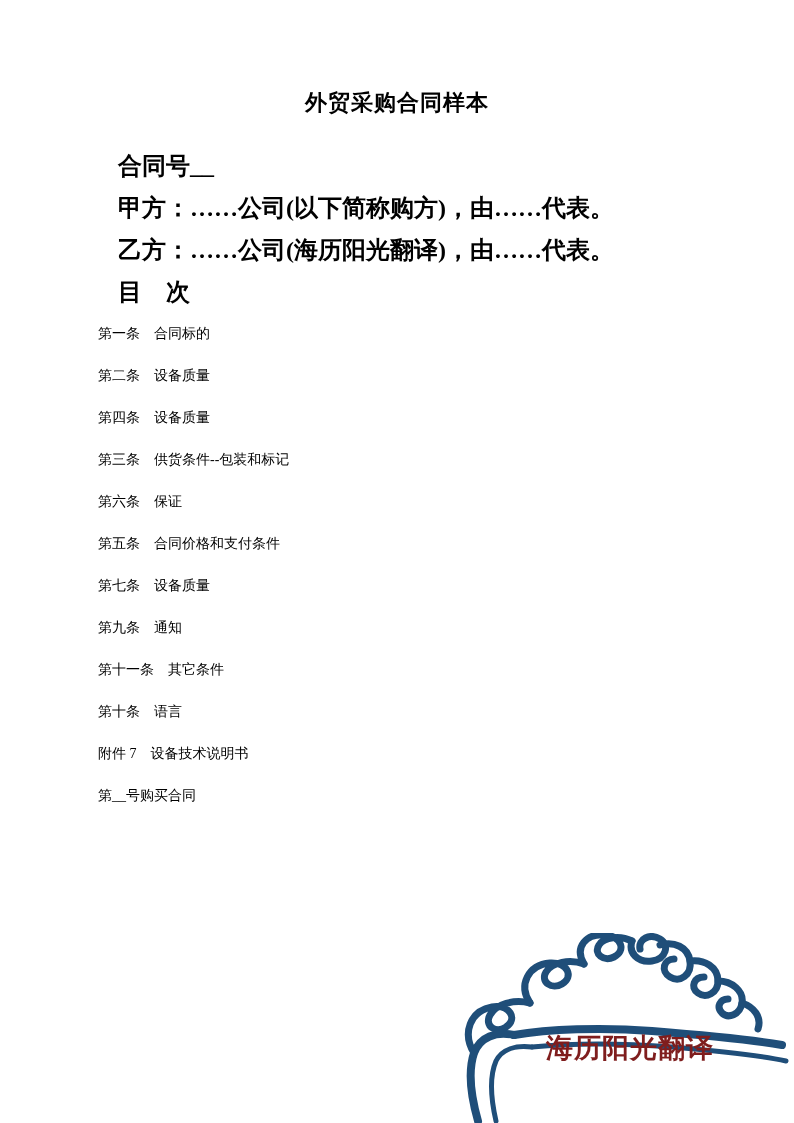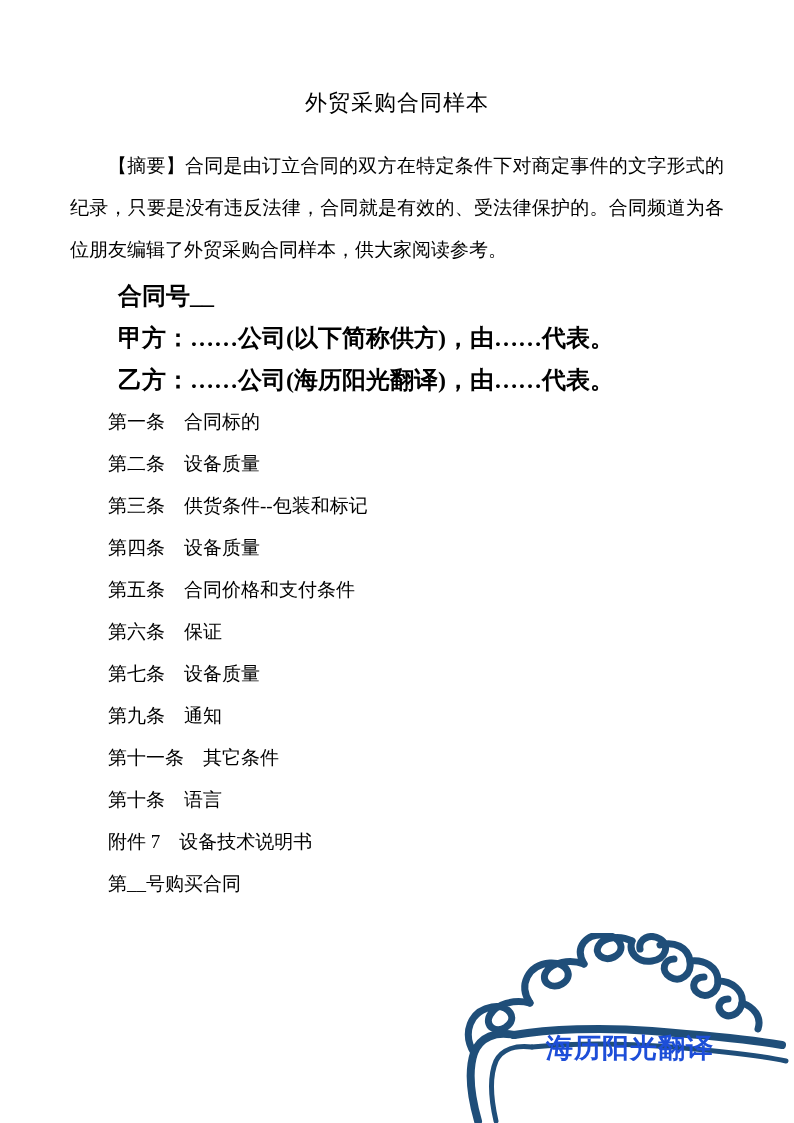--- a/index.html
+++ b/index.html
@@ -18,21 +18,21 @@
   .page {
     position: relative;
     width: 794px;
     height: 1123px;
     box-sizing: border-box;
     padding: 88px 70px 0 70px;
   }
   .doc-title {
     text-align: center;
     font-size: 22px;
-    font-weight: normal;
+    font-weight: bold;
     letter-spacing: 1px;
     margin: 0 0 26px 0;
     line-height: 1.4;
   }
   .para {
     font-size: 19px;
     line-height: 42px;
     text-align: justify;
     text-justify: inter-ideograph;
     margin: 0 0 4px 0;
@@ -40,73 +40,73 @@
   }
   .line {
     font-size: 24px;
     line-height: 42px;
     margin: 0;
     text-indent: 2em;
     white-space: pre;
     font-weight: bold;
   }
   .toc-line {
-    font-size: 19px;
+    font-size: 14px;
     line-height: 42px;
     margin: 0;
     text-indent: 2em;
     white-space: pre;
   }
   .watermark {
     position: absolute;
     left: 0;
     bottom: 0;
     width: 794px;
     height: 190px;
     pointer-events: none;
   }
   .wm-text {
     position: absolute;
     left: 546px;
     top: 97px;
     font-family: "DejaVu Sans", "Liberation Sans", sans-serif;
     font-size: 27px;
     font-weight: bold;
-    color: #1d4ed8;
+    color: #7f1d1d;
     letter-spacing: 1px;
     white-space: nowrap;
   }
   svg.wm-art {
     position: absolute;
     left: 452px;
     top: 0;
     width: 342px;
     height: 190px;
   }
 </style>
 </head>
 <body>
 
 <div class="page">
 
   <h1 class="doc-title">外贸采购合同样本</h1>
 
-  <p class="para">【摘要】合同是由订立合同的双方在特定条件下对商定事件的文字形式的纪录，只要是没有违反法律，合同就是有效的、受法律保护的。合同频道为各位朋友编辑了外贸采购合同样本，供大家阅读参考。</p>
 
   <p class="line">合同号__</p>
-  <p class="line">甲方：……公司(以下简称供方)，由……代表。</p>
+  <p class="line">甲方：……公司(以下简称购方)，由……代表。</p>
   <p class="line">乙方：……公司(海历阳光翻译)，由……代表。</p>
 
+  <p class="line">目    次</p>
 
   <p class="toc-line">第一条    合同标的</p>
   <p class="toc-line">第二条    设备质量</p>
+  <p class="toc-line">第四条    设备质量</p>
   <p class="toc-line">第三条    供货条件--包装和标记</p>
-  <p class="toc-line">第四条    设备质量</p>
+  <p class="toc-line">第六条    保证</p>
   <p class="toc-line">第五条    合同价格和支付条件</p>
-  <p class="toc-line">第六条    保证</p>
   <p class="toc-line">第七条    设备质量</p>
   <p class="toc-line">第九条    通知</p>
   <p class="toc-line">第十一条    其它条件</p>
   <p class="toc-line">第十条    语言</p>
   <p class="toc-line">附件 7    设备技术说明书</p>
   <p class="toc-line">第__号购买合同</p>
 
   <div class="watermark">
     <svg class="wm-art" viewBox="0 0 342 190">
       <g fill="none" stroke="#1f4e79" stroke-width="7" stroke-linecap="round" stroke-linejoin="round">

